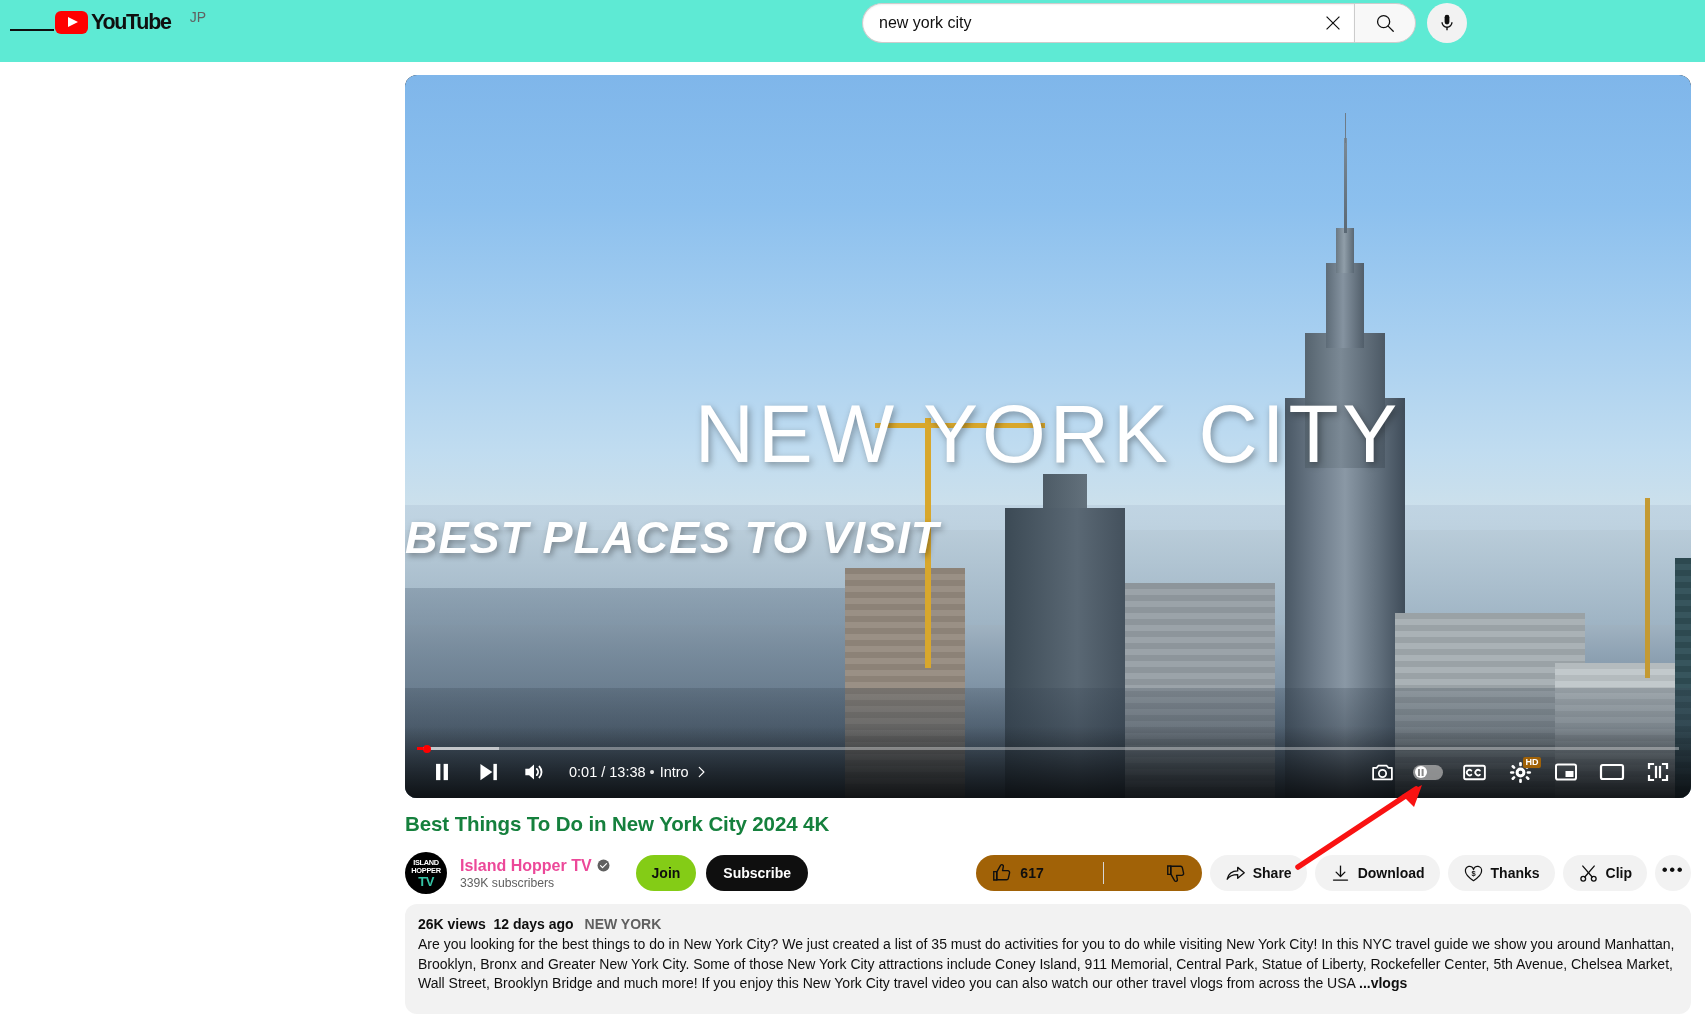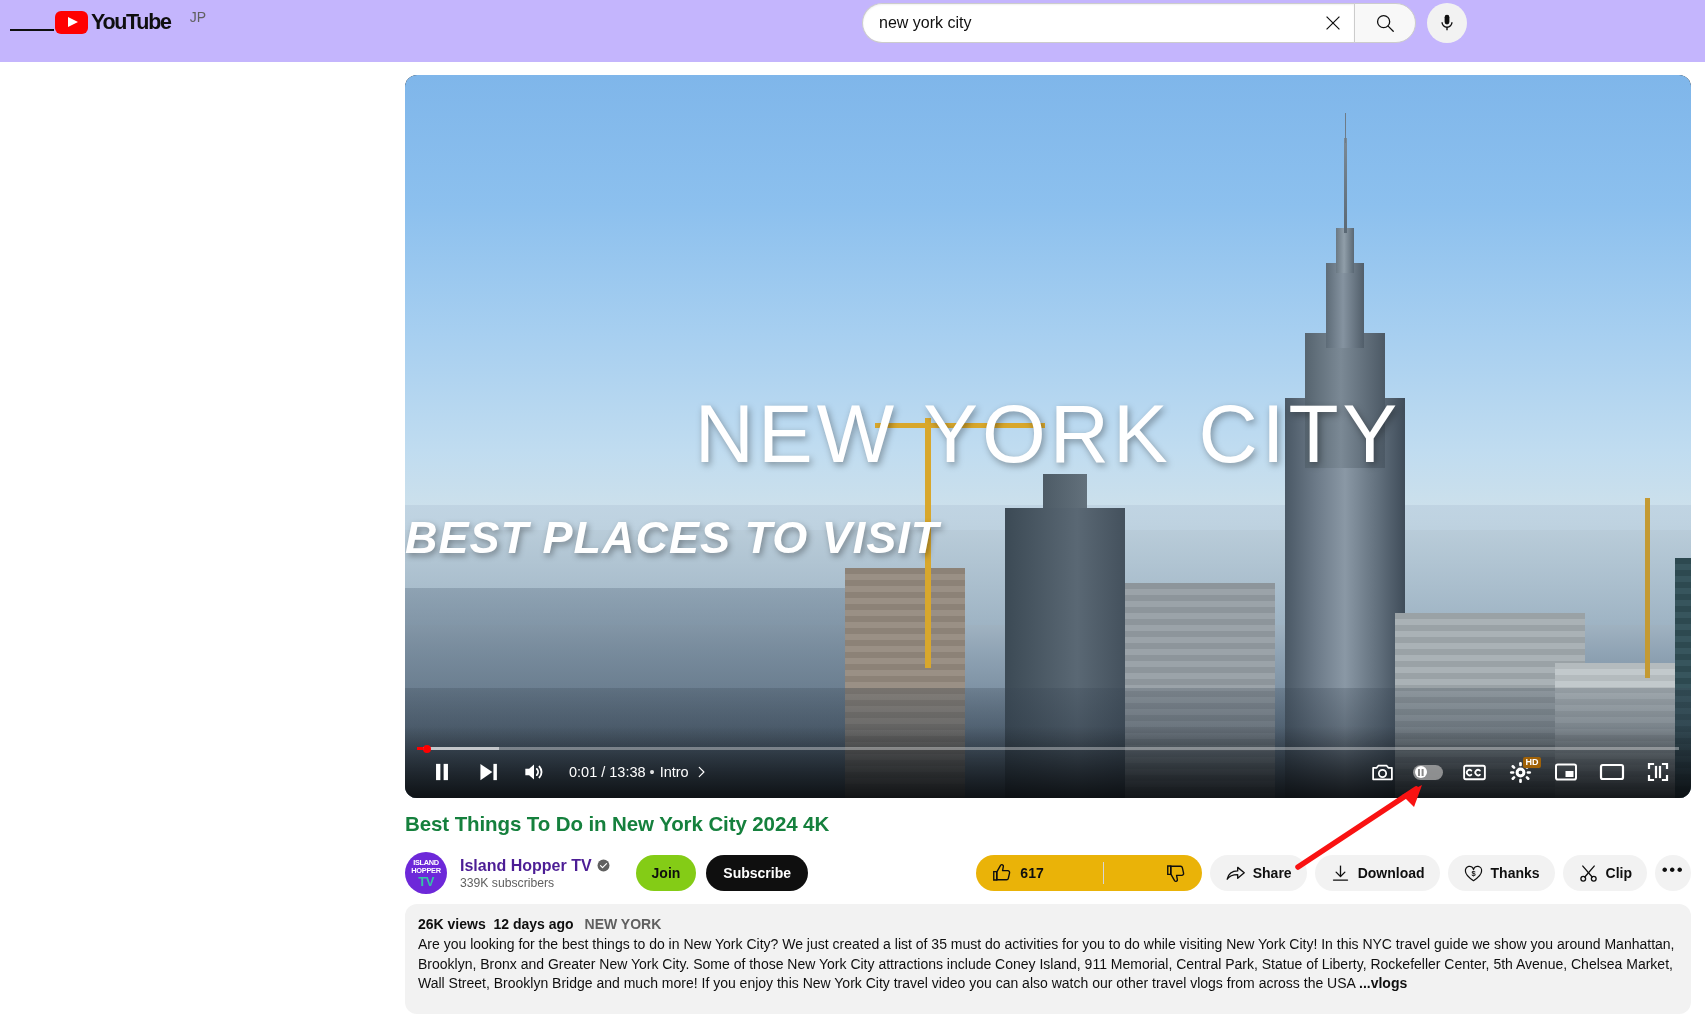--- a/index.html
+++ b/index.html
@@ -8,21 +8,21 @@
     background: #ffffff;
     font-family: "Liberation Sans", sans-serif;
     overflow: hidden;
   }
 
   
   .masthead {
     position: absolute; top: 0; left: 0;
     width: 1705px; height: 62px;
     display: flex; align-items: center;
-    background: #c4b5fd;
+    background: #5eead4;
     z-index: 40;
   }
   .hamburger {
     position: absolute; left: 10px; top: 8px;
     width: 44px; height: 44px;
     display: flex; align-items: center; justify-content: center;
     border-radius: 50%; cursor: pointer;
   }
   .hamburger span {
     display: block; width: 19px; height: 2px;
@@ -275,31 +275,31 @@
     font-size: 20.5px; font-weight: bold; color: #15803d;
     letter-spacing: -0.1px;
   }
   .meta-row {
     position: absolute; left: 405px; top: 848px;
     width: 1286px; height: 50px;
     display: flex; align-items: center;
   }
   .avatar {
     width: 42px; height: 42px; border-radius: 50%;
-    background: #6d28d9; flex: none;
+    background: #000000; flex: none;
     display: flex; flex-direction: column; align-items: center;
     justify-content: center; overflow: hidden;
     cursor: pointer;
   }
   .av-l1 { font-size: 7.4px; font-weight: bold; color: #fff; line-height: 8px; letter-spacing: -0.3px; }
   .av-l2 { font-size: 7.4px; font-weight: bold; color: #fff; line-height: 8px; letter-spacing: -0.3px; }
   .av-l3 { font-size: 13px; font-weight: bold; color: #35c5a7; line-height: 13px; letter-spacing: -0.5px; }
   .chan-block { margin-left: 13px; }
   .chan-name-row { display: flex; align-items: center; gap: 5px; }
-  .chan-name { font-size: 16px; font-weight: bold; color: #4c1d95; cursor: pointer; }
+  .chan-name { font-size: 16px; font-weight: bold; color: #ec4899; cursor: pointer; }
   .verified { width: 13px; height: 13px; }
   .subs { font-size: 12.2px; color: #606060; margin-top: 1px; }
   .join-btn {
     margin-left: 26px; height: 36px; padding: 0 16px;
     border-radius: 18px; background: #84cc16; border: none;
     font-size: 14px; font-weight: bold; color: #0f0f0f;
     cursor: pointer; font-family: "Liberation Sans", sans-serif;
   }
   .sub-btn {
     margin-left: 10px; height: 36px; padding: 0 17px;
@@ -310,21 +310,21 @@
 
   .actions { margin-left: auto; display: flex; align-items: center; gap: 8px; }
   .pill {
     height: 36px; border-radius: 18px; background: #f2f2f2;
     display: flex; align-items: center; gap: 7px;
     padding: 0 15px; cursor: pointer; border: none;
     font-size: 14px; font-weight: bold; color: #0f0f0f;
     font-family: "Liberation Sans", sans-serif;
     white-space: nowrap;
   }
-  .lk-group { display: flex; align-items: center; background: #eab308; border-radius: 18px; height: 36px; gap: 46px; }
+  .lk-group { display: flex; align-items: center; background: #a16207; border-radius: 18px; height: 36px; gap: 46px; }
   .lk-left { display: flex; align-items: center; gap: 7px; padding: 0 13px 0 15px; cursor: pointer; height: 36px; }
   .lk-divider { width: 1px; height: 22px; background: #d6d6d6; }
   .lk-right { display: flex; align-items: center; padding: 0 15px; cursor: pointer; height: 36px; }
   .lk-count { font-size: 14px; font-weight: bold; color: #0f0f0f; }
   .more-btn {
     width: 36px; height: 36px; border-radius: 50%; background: #f2f2f2;
     display: flex; align-items: center; justify-content: center; cursor: pointer;
     font-size: 17px; color: #0f0f0f; letter-spacing: 1.5px; padding-bottom: 6px;
   }
 

